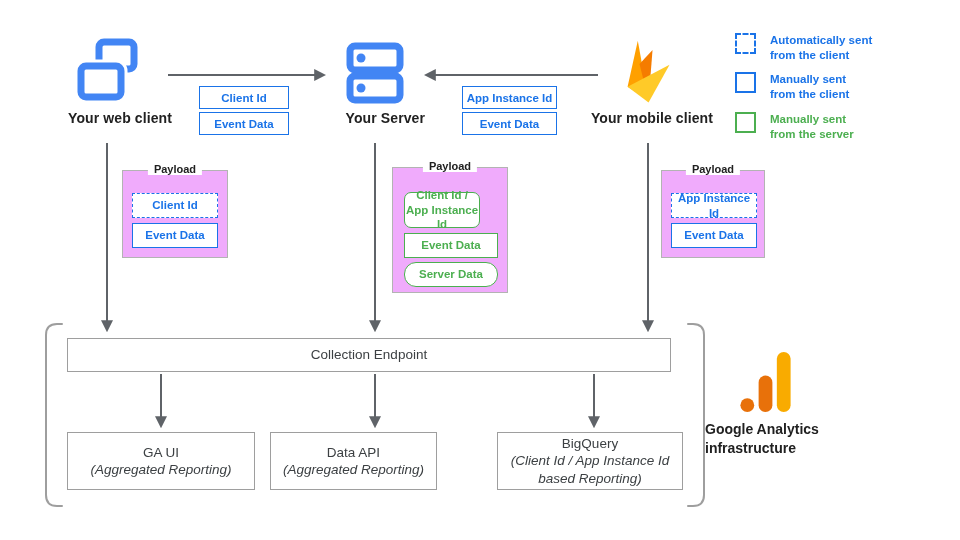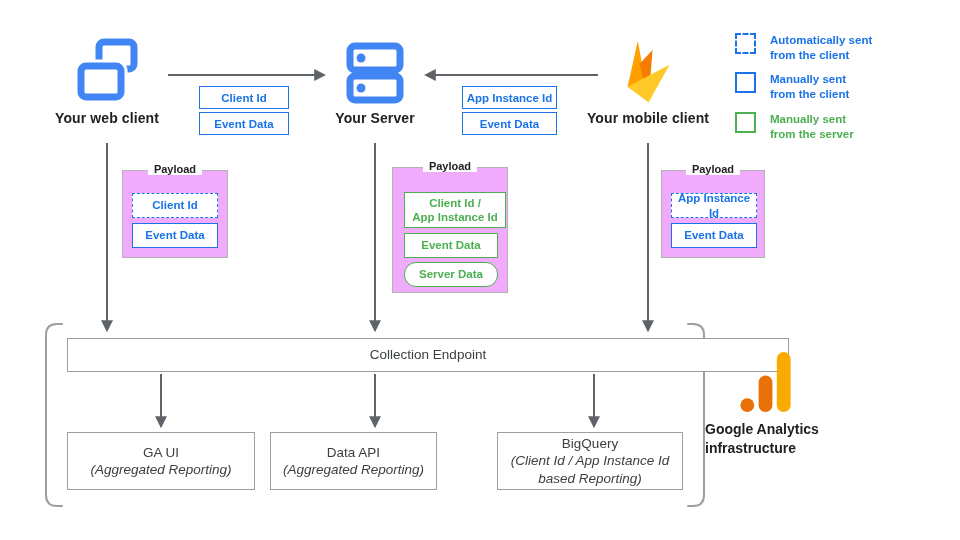--- a/index.html
+++ b/index.html
@@ -6,21 +6,21 @@
   html,body { background:#fff; }
   .canvas {
     position:relative; width:960px; height:540px; background:#ffffff;
     font-family:"Liberation Sans", sans-serif; overflow:hidden;
   }
   .abs { position:absolute; }
   svg { display:block; }
 
   
   .node-label {
-    position:absolute; text-align:center; font-size:14px; font-weight:600;
+    position:absolute; text-align:right; font-size:14px; font-weight:600;
     color:#212121; letter-spacing:.1px;
   }
 
   
   .param-box {
     position:absolute; display:flex; align-items:center; justify-content:center;
     background:#fff; border:1.5px solid #1a73e8; color:#1a73e8;
     font-size:11.5px; font-weight:600;
   }
 
@@ -139,33 +139,33 @@
   </div>
 
   <div class="payload" style="left:122px;top:170px;width:106px;height:88px;">
     <div class="payload-title">Payload</div>
     <div class="payload-item pi-dashed-blue" style="left:9px;top:22px;width:86px;height:25px;">Client Id</div>
     <div class="payload-item pi-solid-blue" style="left:9px;top:52px;width:86px;height:25px;">Event Data</div>
   </div>
 
   <div class="payload" style="left:392px;top:167px;width:116px;height:126px;">
     <div class="payload-title">Payload</div>
-    <div class="payload-item pi-solid-green" style="left:11px;top:24px;width:102px;height:36px;">Client Id /
+    <div class="payload-item pi-solid-green" style="left:11px;top:24px;width:76px;height:36px;border-radius:7px;">Client Id /
 App Instance Id</div>
     <div class="payload-item pi-solid-green" style="left:11px;top:65px;width:94px;height:25px;">Event Data</div>
     <div class="payload-item pi-solid-green" style="left:11px;top:94px;width:94px;height:25px;border-radius:12px;">Server Data</div>
   </div>
 
   <div class="payload" style="left:661px;top:170px;width:104px;height:88px;">
     <div class="payload-title">Payload</div>
     <div class="payload-item pi-dashed-blue" style="left:9px;top:22px;width:86px;height:25px;">App Instance Id</div>
     <div class="payload-item pi-solid-blue" style="left:9px;top:52px;width:86px;height:25px;">Event Data</div>
   </div>
 
-  <div class="infra-box" style="left:67px;top:338px;width:722px;height:34px;">
+  <div class="infra-box" style="left:67px;top:338px;width:604px;height:34px;">
     <div>Collection Endpoint</div>
   </div>
 
   <div class="infra-box" style="left:67px;top:432px;width:188px;height:58px;">
     <div>GA UI</div>
     <div class="infra-sub">(Aggregated Reporting)</div>
   </div>
   <div class="infra-box" style="left:270px;top:432px;width:167px;height:58px;">
     <div>Data API</div>
     <div class="infra-sub">(Aggregated Reporting)</div>

